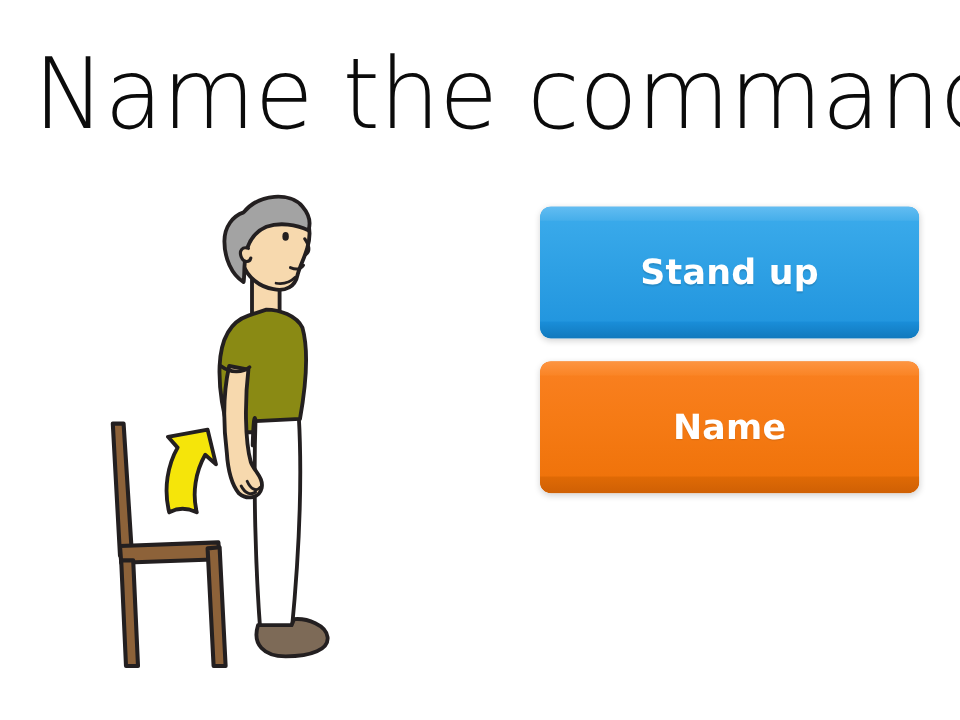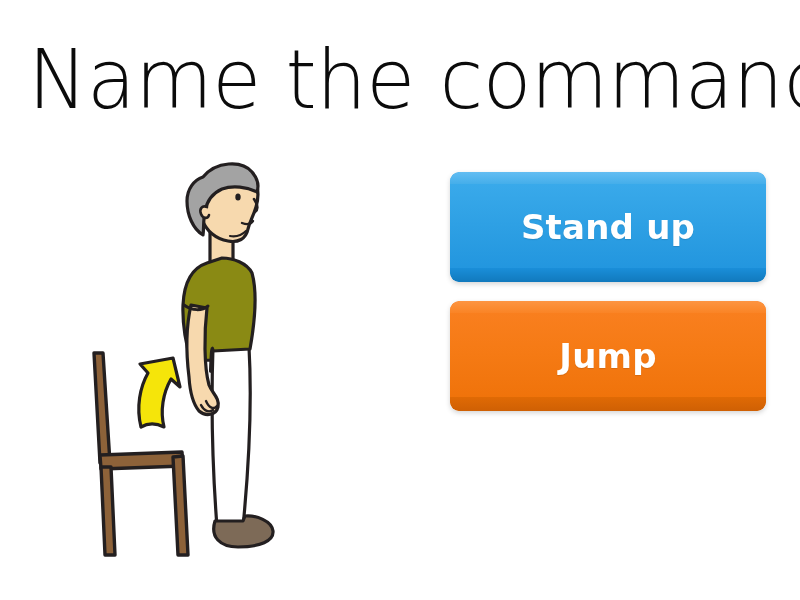--- a/index.html
+++ b/index.html
@@ -92,21 +92,21 @@
 
   .answer-label {
     position: relative;
     z-index: 3;
     display: block;
     width: 100%;
     height: 110px;
     line-height: 110px;
     text-align: center;
     color: #ffffff;
-    font-size: 34px;
+    font-size: 29px;
     font-weight: 600;
     letter-spacing: 0.2px;
     font-family: "DejaVu Sans", sans-serif;
     text-shadow: 0 1px 1px rgba(0,0,0,0.12);
   }
 
   
   .face {
     position: absolute;
     left: 0; top: 0; right: 0; bottom: 0;
@@ -231,17 +231,17 @@
   <div class="answers">
 
     <button class="answer-btn btn-blue">
       <span class="face"></span>
       <span class="answer-label">Stand up</span>
     </button>
 
 
     <button class="answer-btn btn-orange">
       <span class="face"></span>
-      <span class="answer-label">Jump</span>
+      <span class="answer-label">Name</span>
     </button>
 
   </div>
 </div>
 
 </body></html>

